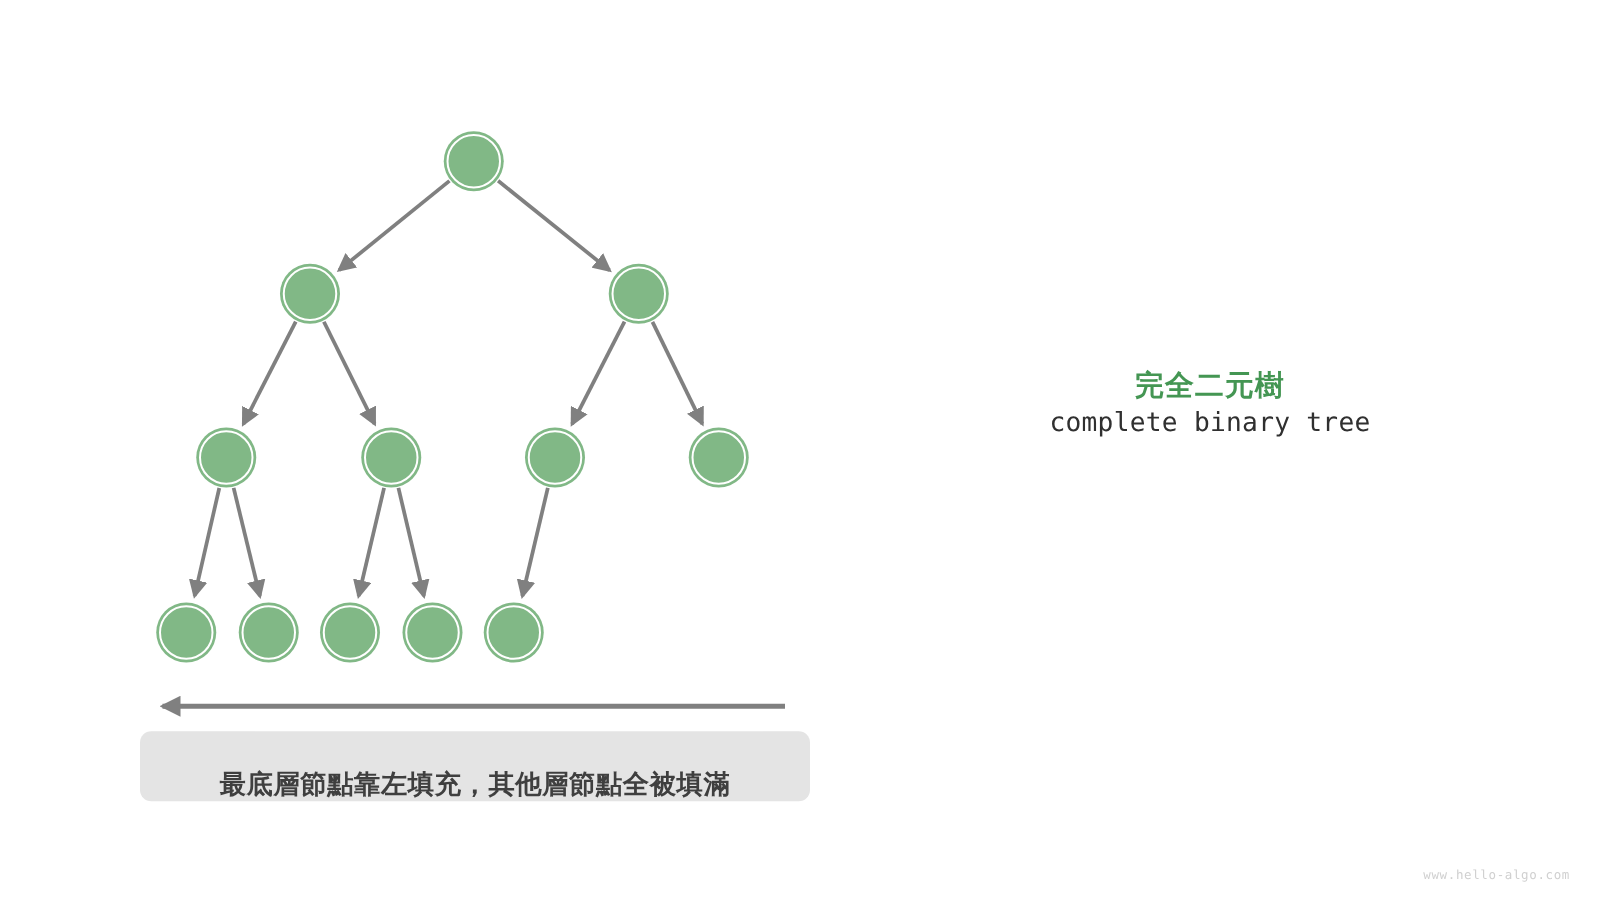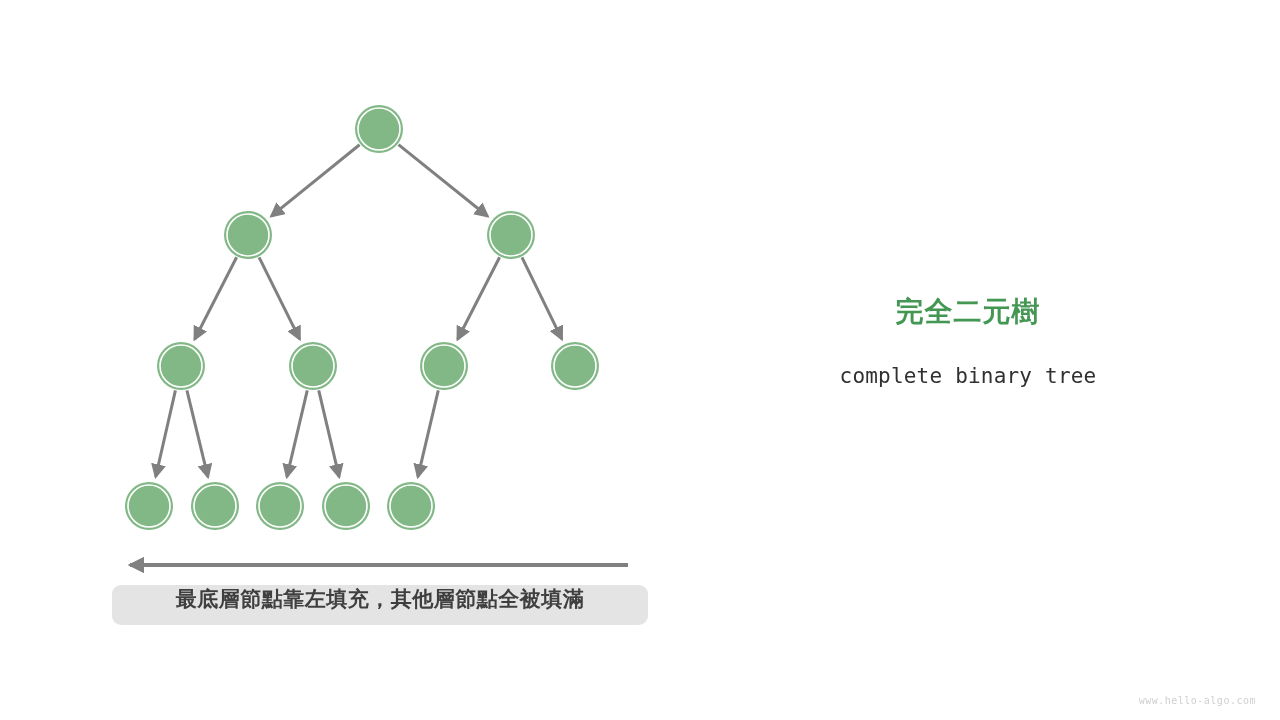--- a/index.html
+++ b/index.html
@@ -24,53 +24,53 @@
     position: absolute;
     left: 0; top: 0;
     width: 1280px;
     height: 720px;
   }
   .caption-box {
     position: absolute;
     left: 112px;
     top: 585px;
     width: 536px;
-    height: 40px;
+    height: 56px;
     background: #e4e4e4;
     border-radius: 9px;
     display: flex;
-    align-items: flex-start;
+    align-items: flex-end;
     justify-content: center;
     box-sizing: border-box;
   }
   .caption-text {
     font-family: "Liberation Sans", "DejaVu Sans", sans-serif;
     font-size: 21px;
     font-weight: 700;
     color: #3f3f3f;
     letter-spacing: 0.5px;
     white-space: nowrap;
   }
   .legend {
     position: absolute;
     left: 780px;
     top: 295px;
     width: 376px;
     text-align: center;
   }
   .legend-title {
     font-family: Liberation Serif, serif;
-    font-size: 28px;
+    font-size: 23px;
     font-weight: 700;
     color: #449653;
     letter-spacing: 1px;
     line-height: 1.2;
   }
   .legend-sub {
-    margin-top: 35px;
+    margin-top: 3px;
     font-family: "DejaVu Sans Mono", "Liberation Mono", monospace;
     font-size: 21px;
     font-weight: 400;
     color: #303030;
     letter-spacing: 0.2px;
   }
   .watermark {
     position: absolute;
     right: 24px;
     bottom: 14px;

